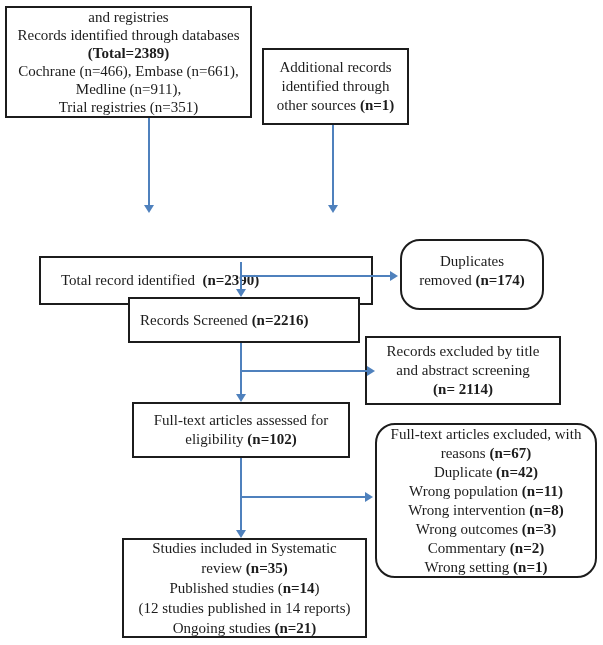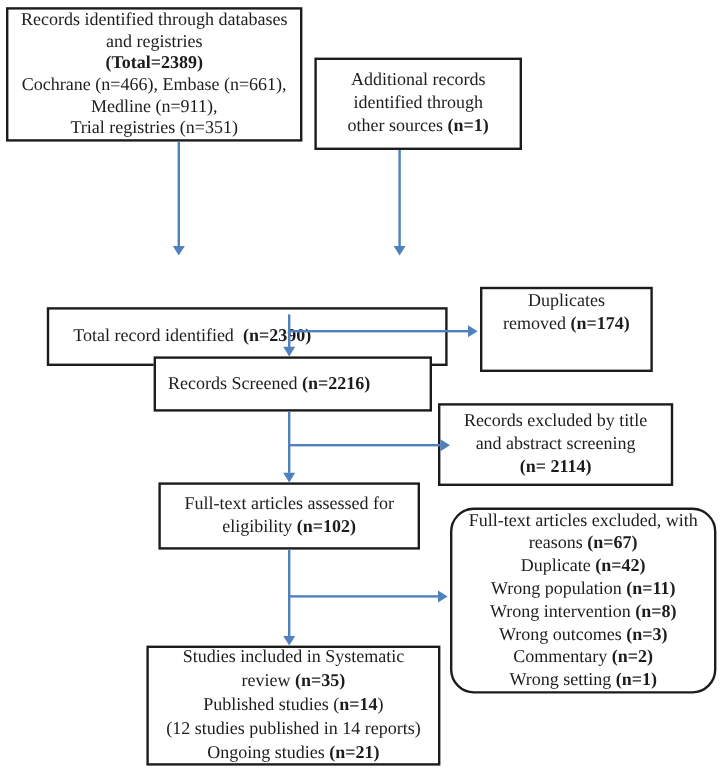--- a/index.html
+++ b/index.html
@@ -28,23 +28,23 @@
     justify-content: center;
     text-align: center;
     font-size: 15px;
     line-height: 19px;
   }
   .box > div { white-space: nowrap; }
   .box b { font-weight: bold; }
   .left { text-align: left; }
 
   #box-identified        { left: 5px;   top: 6px;   width: 247px; height: 112px; line-height: 18px; }
-  #box-additional        { left: 262px; top: 48px;  width: 173px; height: 77px; }
+  #box-additional        { left: 262px; top: 48px;  width: 147px; height: 77px; }
   #box-total             { left: 39px;  top: 213px; width: 334px; height: 49px;  padding-left: 20px; margin-top: 43px; }
-  #box-duplicates        { left: 400px; top: 239px; width: 144px; height: 71px;  justify-content: flex-start; padding-top: 1px; }
+  #box-duplicates        { left: 400px; top: 239px; width: 144px; height: 71px;  justify-content: flex-start; padding-top: 11px; border-radius: 20px; }
   #box-screened          { left: 128px; top: 297px; width: 232px; height: 46px;  padding-left: 10px; }
   #box-excluded-title    { left: 365px; top: 336px; width: 196px; height: 69px; }
   #box-fulltext          { left: 132px; top: 402px; width: 218px; height: 56px; }
   #box-excluded-reasons  { left: 375px; top: 423px; width: 222px; height: 155px; border-radius: 20px; }
   #box-included          { left: 122px; top: 538px; width: 245px; height: 100px; line-height: 20px; }
 
   .vline { position: absolute; width: 2px; background: var(--arrow); }
   .hline { position: absolute; height: 2px; background: var(--arrow); }
   .ah-down {
     position: absolute; width: 0; height: 0;
@@ -78,22 +78,22 @@
   #ah-e { left: 236px; top: 530px; }
   #h-e { left: 240px; top: 496px; width: 125px; }
   #ah-e-r { left: 365px; top: 492px; }
 </style>
 </head>
 <body>
 
 <div class="canvas">
 
   <div class="box" id="box-identified">
+      <div><span>and registries</span></div>
       <div><span>Records identified through databases</span></div>
-      <div><span>and registries</span></div>
       <div><b>(Total=2389)</b></div>
       <div><span>Cochrane (n=466), Embase (n=661),</span></div>
       <div><span>Medline (n=911),</span></div>
       <div><span>Trial registries (n=351)</span></div>
     </div>
 
   <div class="box" id="box-additional">
       <div><span>Additional records</span></div>
       <div><span>identified through</span></div>
       <div><span>other sources </span><b>(n=1)</b></div>

